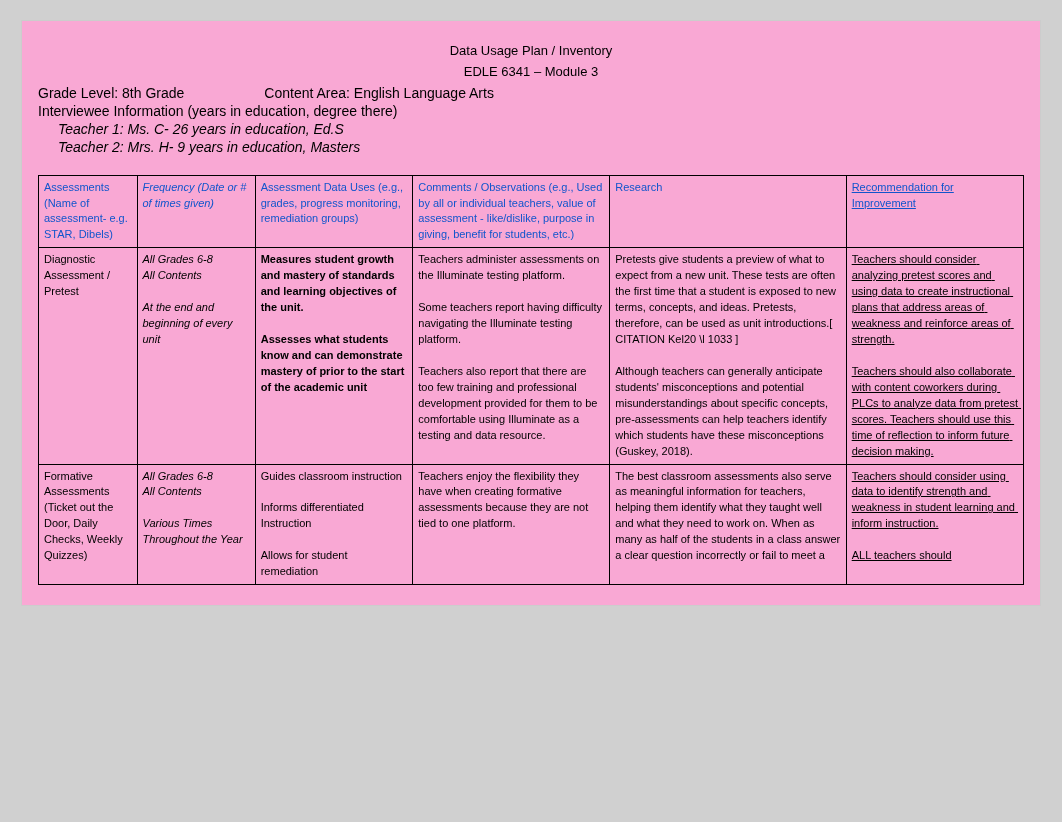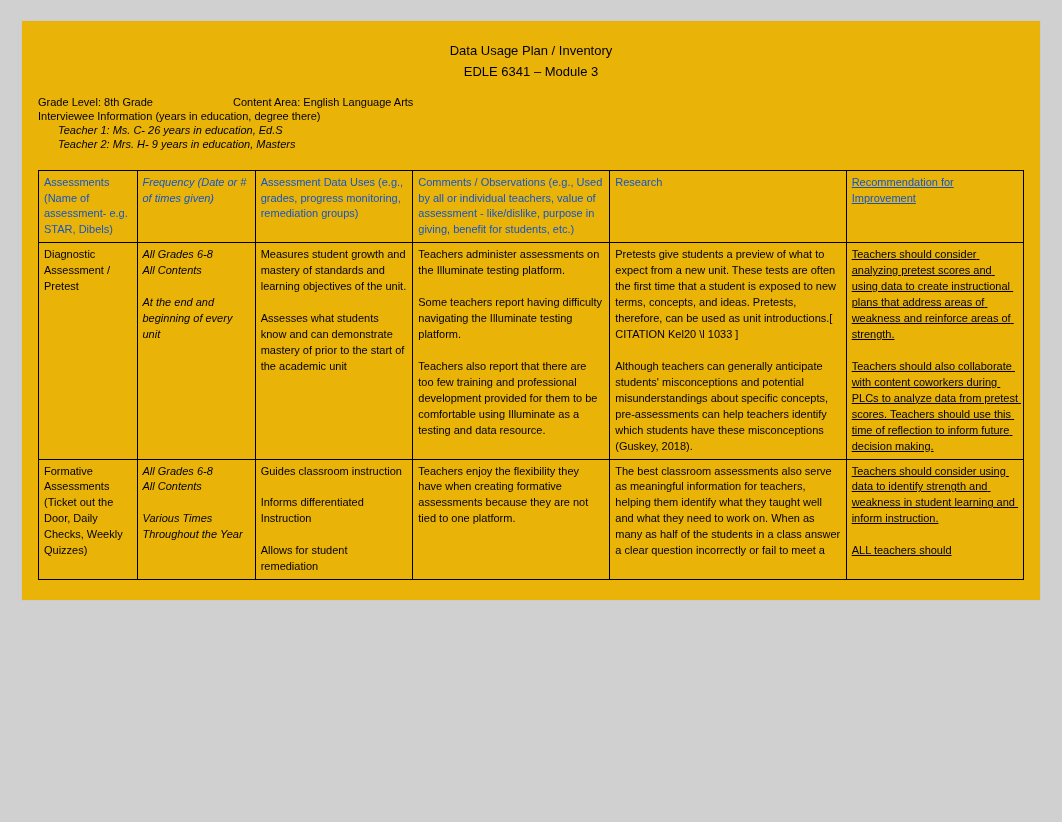--- a/index.html
+++ b/index.html
@@ -4,35 +4,35 @@
   <style>
     * { margin: 0; padding: 0; box-sizing: border-box; }
     body {
       background: #d0d0d0;
       font-family: Arial, sans-serif;
       font-size: 11px;
       color: #000;
       padding: 20px;
     }
     .page-container {
-      background: #eab308;
+      background: #f9a8d4;
       max-width: 1020px;
       margin: 0 auto;
       padding: 20px 16px;
       border: 1px solid #ccc;
     }
     .page-title {
       text-align: center;
       font-size: 13px;
       font-weight: normal;
       line-height: 1.6;
     }
     .meta-info {
-      margin-top: 13px;
-      font-size: 11px;
+      margin-top: 2px;
+      font-size: 14px;
     }
     .meta-info .line {
       margin-bottom: 2px;
     }
     .meta-info .indent {
       margin-left: 20px;
       font-style: italic;
     }
     table {
       width: 100%;
@@ -109,21 +109,21 @@
         <td class="col-assessments">
           <span class="cell-text" style="white-space: pre-wrap;">Diagnostic Assessment / Pretest</span>
         </td>
         <td class="col-frequency">
           <span class="cell-text" style="white-space: pre-wrap;">All Grades 6-8
 All Contents
 
 At the end and beginning of every unit</span>
         </td>
         <td class="col-uses">
-          <span class="cell-text" style="white-space: pre-wrap;">Measures student growth and mastery of standards and learning objectives of the unit.
+          <span class="cell-text" style="white-space: pre-wrap; font-weight: bold;">Measures student growth and mastery of standards and learning objectives of the unit.
 
 Assesses what students know and can demonstrate mastery of prior to the start of the academic unit</span>
         </td>
         <td class="col-comments">
           <span class="cell-text" style="white-space: pre-wrap;">Teachers administer assessments on the Illuminate testing platform.
 
 Some teachers report having difficulty navigating the Illuminate testing platform.
 
 Teachers also report that there are too few training and professional development provided for them to be comfortable using Illuminate as a testing and data resource.</span>
         </td>

